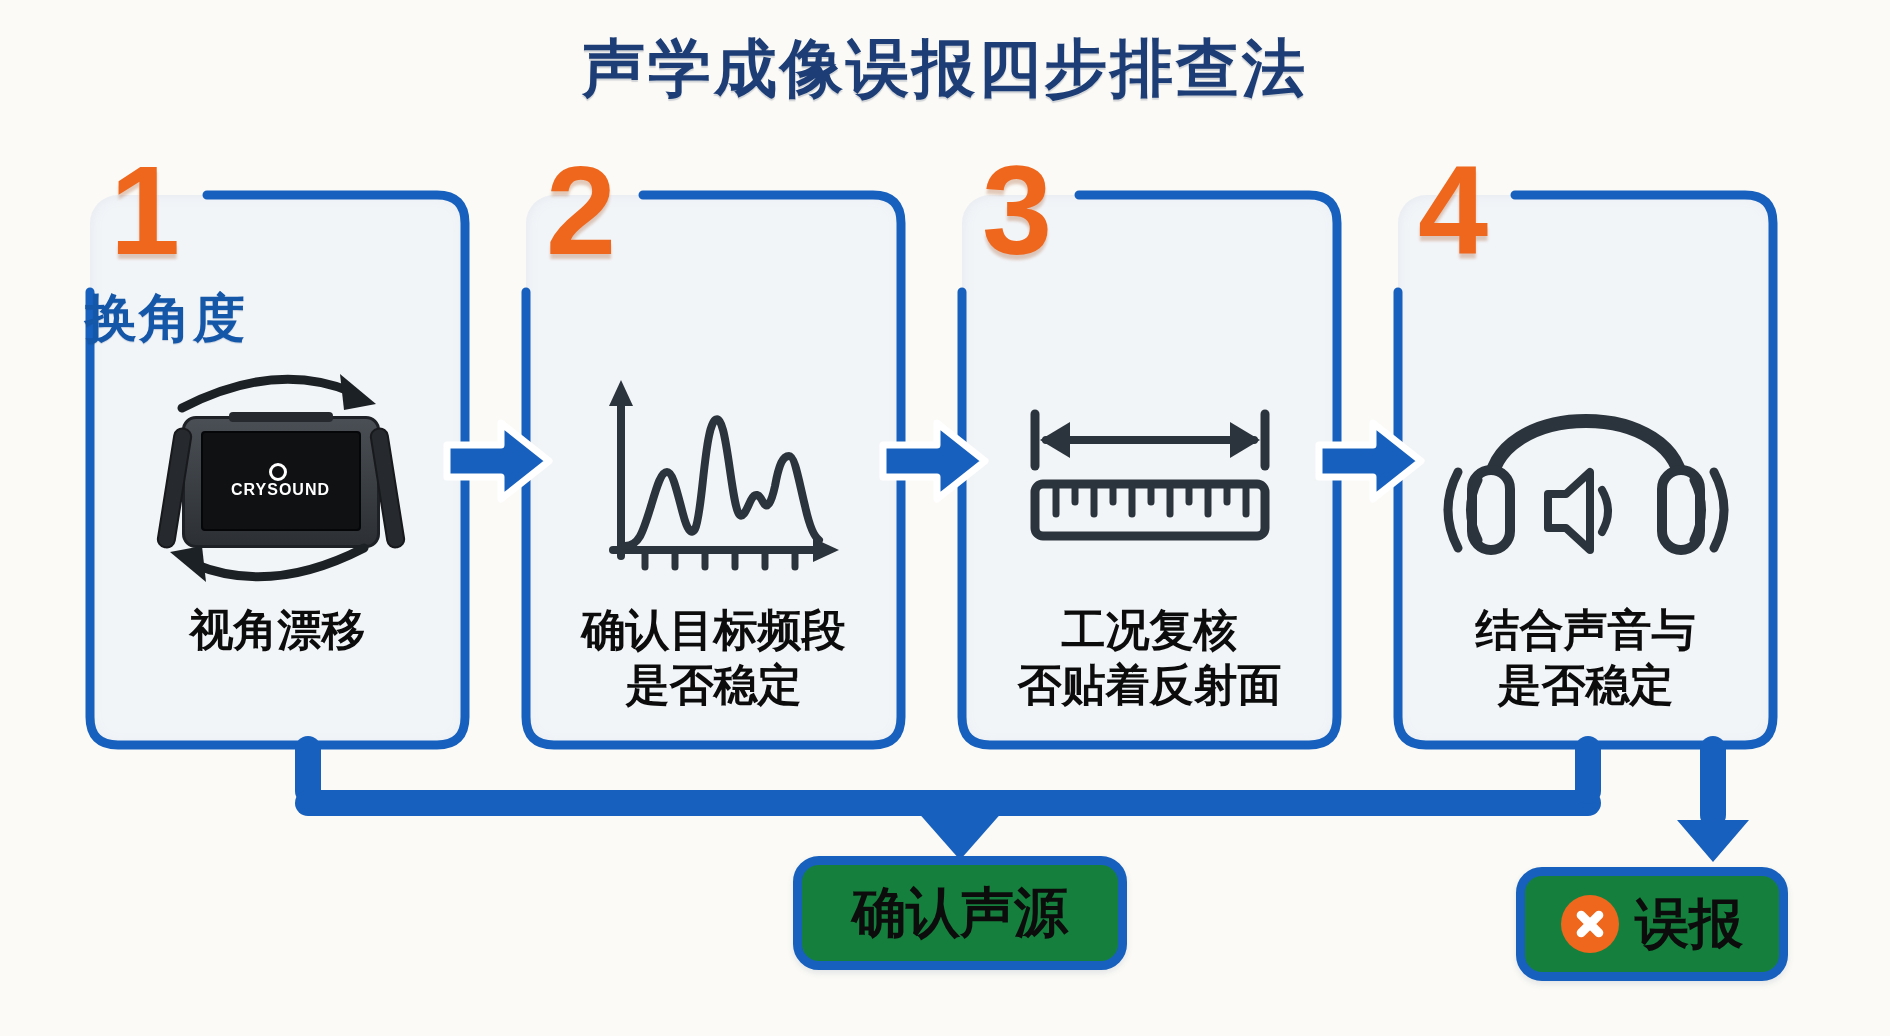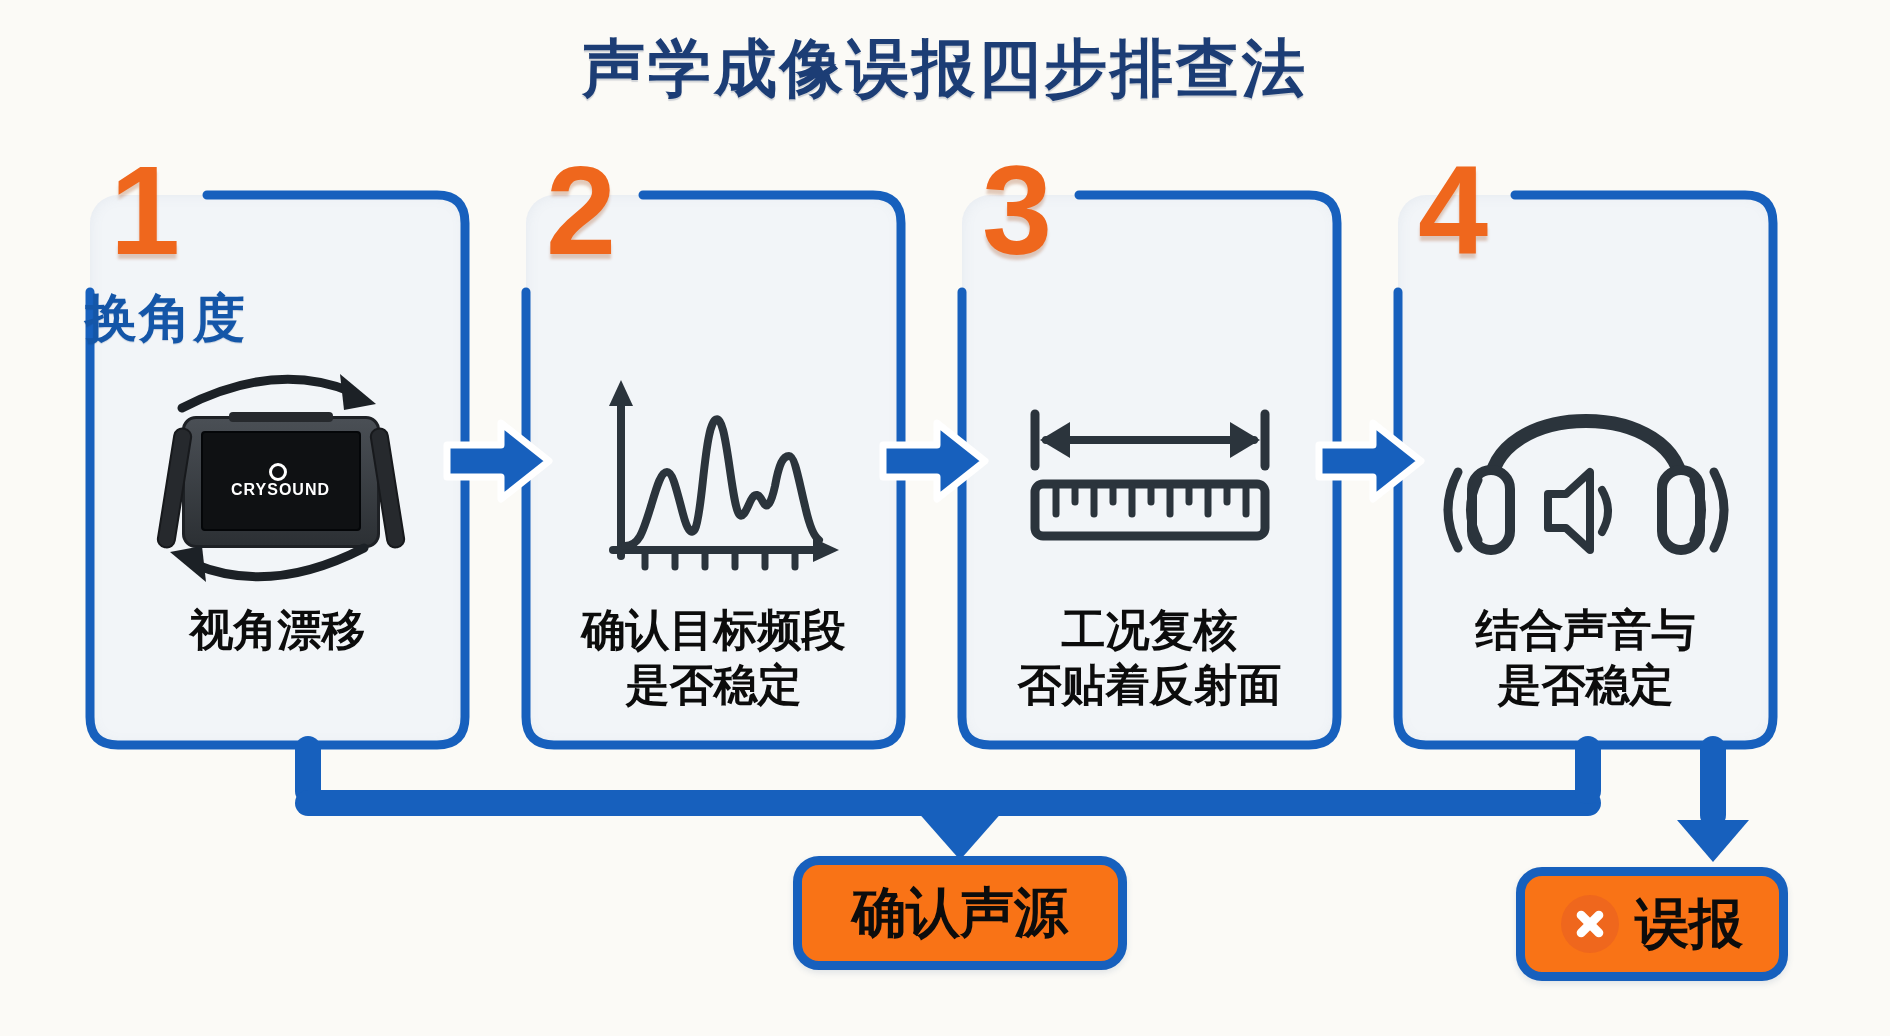--- a/index.html
+++ b/index.html
@@ -55,21 +55,21 @@
   .conn.bar{left:295px;top:790px;width:1306px;height:26px;}
   .conn.v2{left:1575px;top:736px;width:26px;height:68px;}
   .conn.v3{left:1700px;top:736px;width:26px;height:92px;}
   .tri{position:absolute;width:0;height:0;}
   .tri.confirm{left:916px;top:810px;border-left:44px solid transparent;
                border-right:44px solid transparent;border-top:50px solid #1760bd;}
   .tri.false{left:1677px;top:820px;border-left:36px solid transparent;
              border-right:36px solid transparent;border-top:42px solid #1760bd;}
 
   
-  .outcome{position:absolute;background:#f97316;border:9px solid #1760bd;border-radius:26px;
+  .outcome{position:absolute;background:#15803d;border:9px solid #1760bd;border-radius:26px;
            display:flex;align-items:center;justify-content:center;gap:16px;
            font-size:54px;font-weight:800;color:#0c0c0c;box-shadow:0 3px 6px rgba(40,70,120,.12);}
   .outcome.confirm{left:793px;top:856px;width:316px;height:96px;}
   .outcome.false{left:1516px;top:848px;width:254px;height:96px;margin-top:19px;}
   .x-circle{position:relative;width:58px;height:58px;border-radius:50%;background:#ef671d;flex:0 0 auto;}
   .x-bar{position:absolute;left:50%;top:50%;width:34px;height:9px;background:#fff;border-radius:5px;}
   .x-bar.a{transform:translate(-50%,-50%) rotate(45deg);}
   .x-bar.b{transform:translate(-50%,-50%) rotate(-45deg);}
 
   .icon-stroke{stroke:#2b343c;fill:none;stroke-linecap:round;stroke-linejoin:round;}

